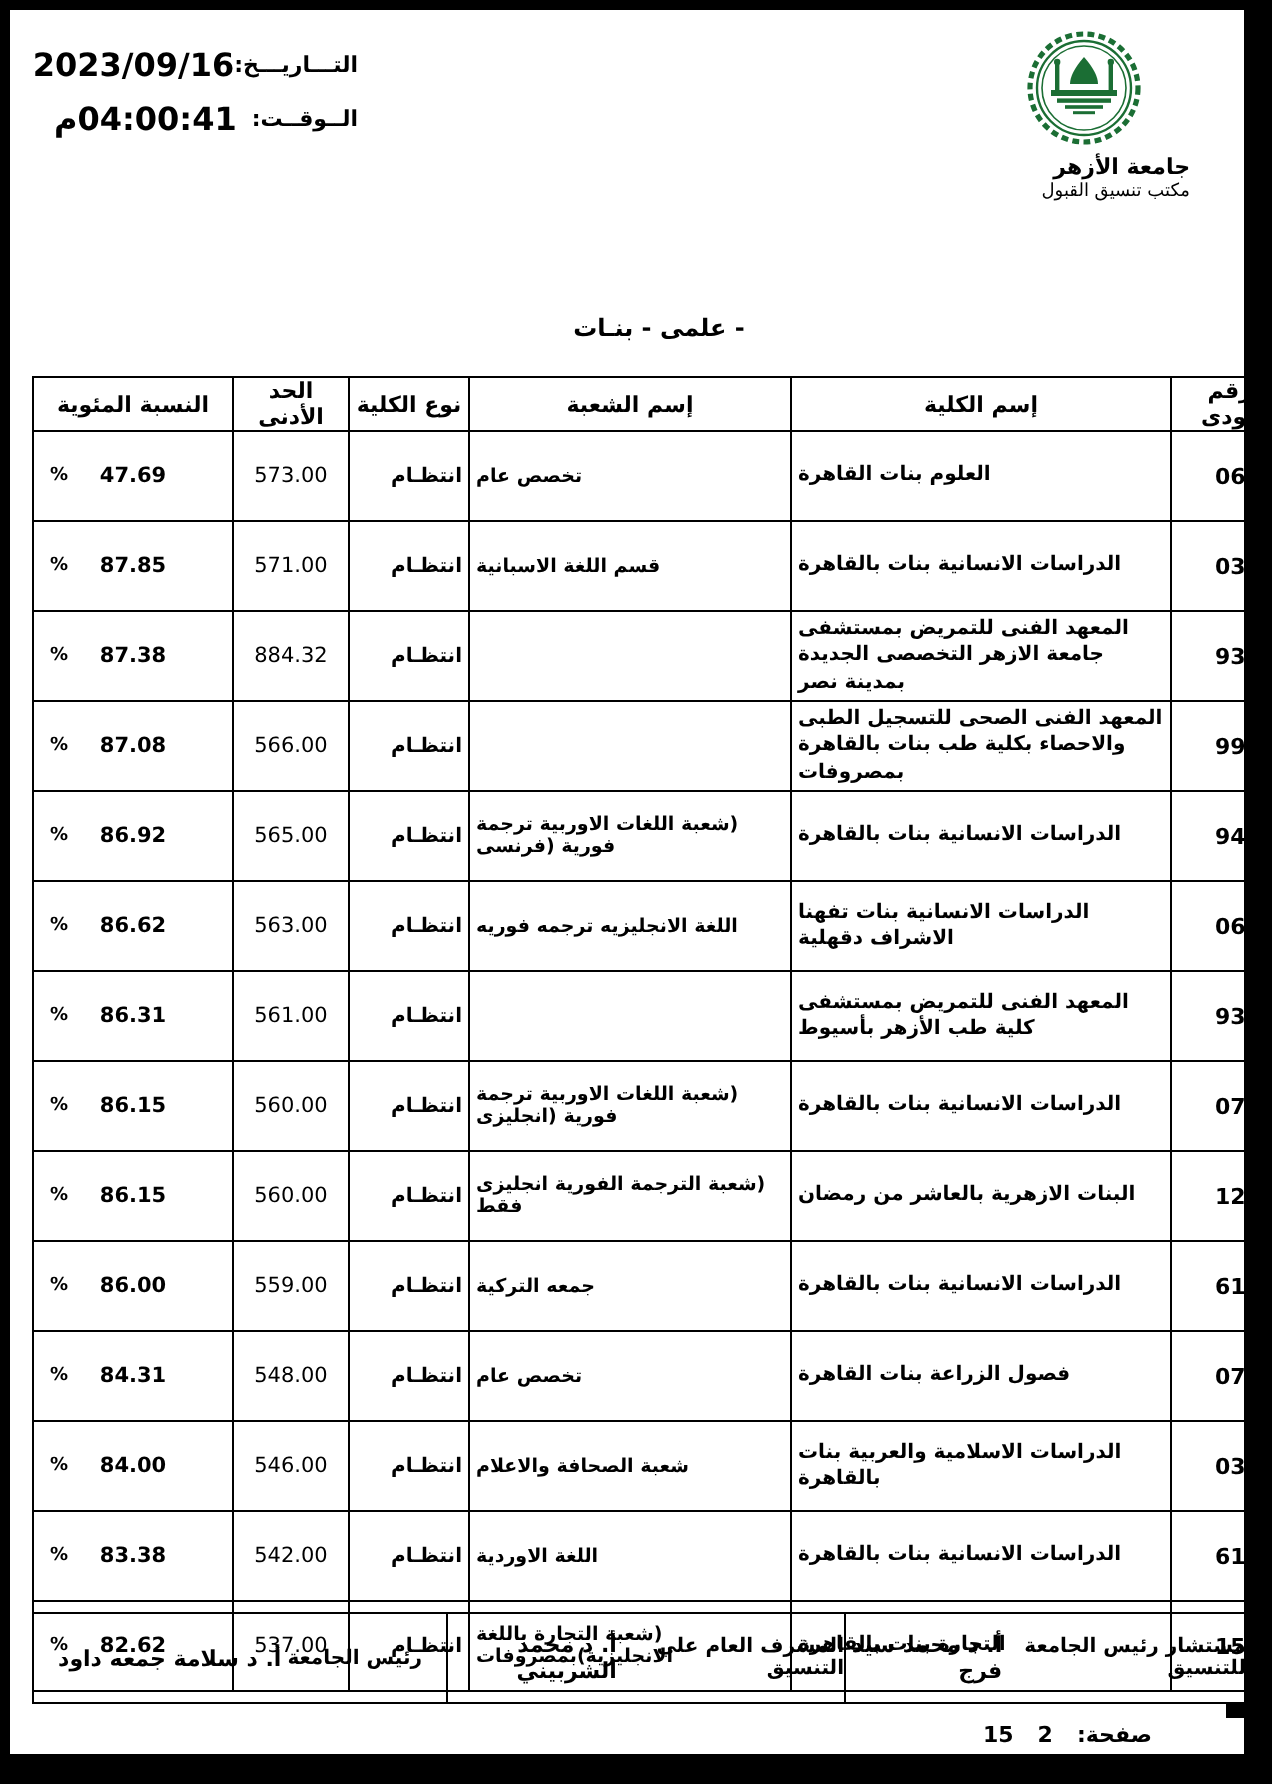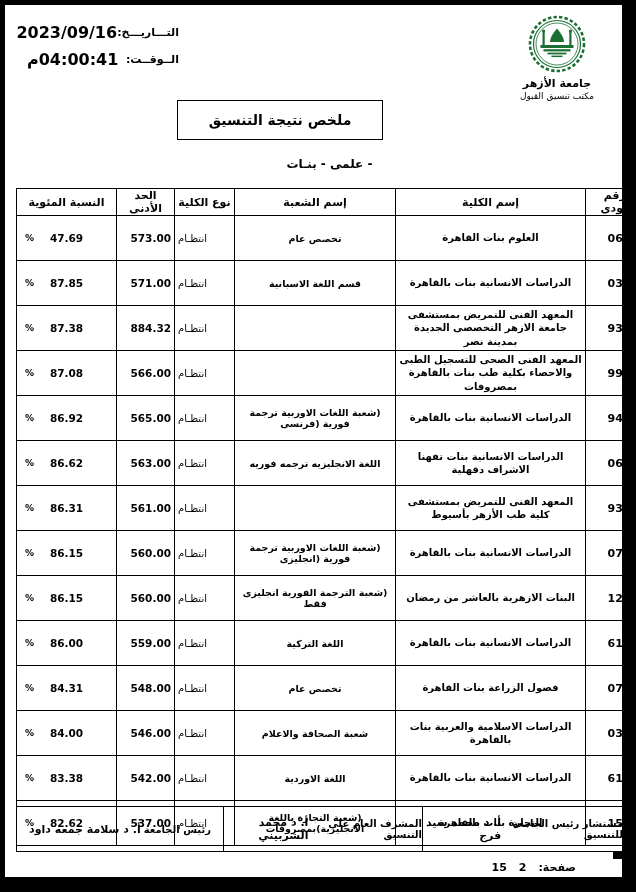--- a/index.html
+++ b/index.html
@@ -11,21 +11,21 @@
   .page{position:relative;width:636px;height:892px;background:#000;overflow:hidden;}
   .sheet{position:absolute;left:5px;top:5px;width:617px;height:872px;background:#fff;}
 
   
   .datetime{position:absolute;top:18px;left:22px;width:152px;direction:rtl;}
   .dt-row{display:flex;justify-content:space-between;align-items:center;margin-bottom:8px;}
   .dt-label{font-size:11px;font-weight:bold;}
   .dt-value{font-size:16px;font-weight:bold;direction:rtl;}
 
   
-  .org{position:absolute;top:8px;right:12px;width:106px;text-align:center;}
+  .org{position:absolute;top:8px;right:27px;width:106px;}
   .org svg{display:block;margin:0 auto;}
   .org-name{font-size:11px;font-weight:bold;margin-top:2px;direction:rtl;}
   .org-office{font-size:9px;margin-top:1px;direction:rtl;}
 
   
   .title-box{
     position:absolute;left:172px;top:95px;width:204px;height:38px;
     border:1.5px solid #000;display:flex;align-items:center;justify-content:center;
     font-size:14px;font-weight:bold;direction:rtl;
   }
@@ -42,24 +42,24 @@
   .results th,.results td{border:1px solid #000;overflow:hidden;}
   .results th{font-size:11px;font-weight:bold;height:26px;text-align:center;padding:0 2px;}
   .results td{height:42px;vertical-align:middle;padding:1px 3px;}
   .col-code{width:62px;}
   .col-college{width:185px;}
   .col-branch{width:156px;border-radius:10px;}
   .col-type{width:55px;}
   .col-min{width:53px;}
   .col-percent{width:95px;}
   td.cell-code{text-align:center;font-weight:bold;font-size:11px;direction:ltr;}
-  td.cell-college{text-align:center;font-weight:bold;font-size:10px;line-height:1.35;}
-  td.cell-branch{text-align:center;font-weight:bold;font-size:9.5px;}
-  td.cell-type{text-align:left;font-weight:normal;font-size:10px;}
-  td.cell-min{text-align:right;font-weight:bold;font-size:10.5px;direction:ltr;}
+  td.cell-college{text-align:left;font-weight:bold;font-size:10px;line-height:1.35;}
+  td.cell-branch{text-align:left;font-weight:bold;font-size:9.5px;}
+  td.cell-type{text-align:right;font-weight:bold;font-size:10px;}
+  td.cell-min{text-align:center;font-weight:normal;font-size:10.5px;direction:ltr;}
   td.cell-percent{position:relative;text-align:center;font-weight:bold;font-size:10.5px;direction:ltr;}
   .psign{position:absolute;left:8px;top:50%;transform:translateY(-50%);font-size:9px;}
 
   
   .signatures{
     position:absolute;top:801px;left:11px;width:606px;height:44px;
     border:1px solid #000;display:flex;direction:rtl;
   }
   .sig{display:flex;flex-direction:row;align-items:center;justify-content:center;gap:3px;border-left:1px solid #000;}
   .sig:last-child{border-left:none;}
@@ -116,23 +116,20 @@
           <rect x="13.5" y="32" width="33" height="3"></rect>
           <rect x="16.5" y="36.2" width="27" height="2.2"></rect>
           <rect x="20.5" y="39.6" width="19" height="1.8"></rect>
           <rect x="24.5" y="42.6" width="11" height="1.5"></rect>
         </g>
       </svg>
       <div class="org-name">جامعة الأزهر</div>
       <div class="org-office">مكتب تنسيق القبول</div>
     </div>
 
-    <div class="title-box">
-      <span>ملخص نتيجة التنسيق</span>
-    </div>
 
     <div class="subtitle">- علمى - بنـات</div>
 
     <table class="results">
       <thead>
         <tr>
           <th class="col-code">الرقم الكودى</th>
           <th class="col-college">إسم الكلية</th>
           <th class="col-branch">إسم الشعبة</th>
           <th class="col-type">نوع الكلية</th>
@@ -209,21 +206,21 @@
             <td class="col-code cell-code">129</td>
             <td class="col-college cell-college">البنات الازهرية بالعاشر من رمضان</td>
             <td class="col-branch cell-branch">(شعبة الترجمة الفورية انجليزى فقط</td>
             <td class="col-type cell-type">انتظـام</td>
             <td class="col-min cell-min">560.00</td>
             <td class="col-percent cell-percent"><span class="psign">%</span><span>86.15</span></td>
           </tr>
           <tr>
             <td class="col-code cell-code">618</td>
             <td class="col-college cell-college">الدراسات الانسانية بنات بالقاهرة</td>
-            <td class="col-branch cell-branch">اللغة التركية</td>
+            <td class="col-branch cell-branch">جمعه التركية</td>
             <td class="col-type cell-type">انتظـام</td>
             <td class="col-min cell-min">559.00</td>
             <td class="col-percent cell-percent"><span class="psign">%</span><span>86.00</span></td>
           </tr>
           <tr>
             <td class="col-code cell-code">072</td>
             <td class="col-college cell-college">فصول الزراعة بنات القاهرة</td>
             <td class="col-branch cell-branch">تخصص عام</td>
             <td class="col-type cell-type">انتظـام</td>
             <td class="col-min cell-min">548.00</td>

